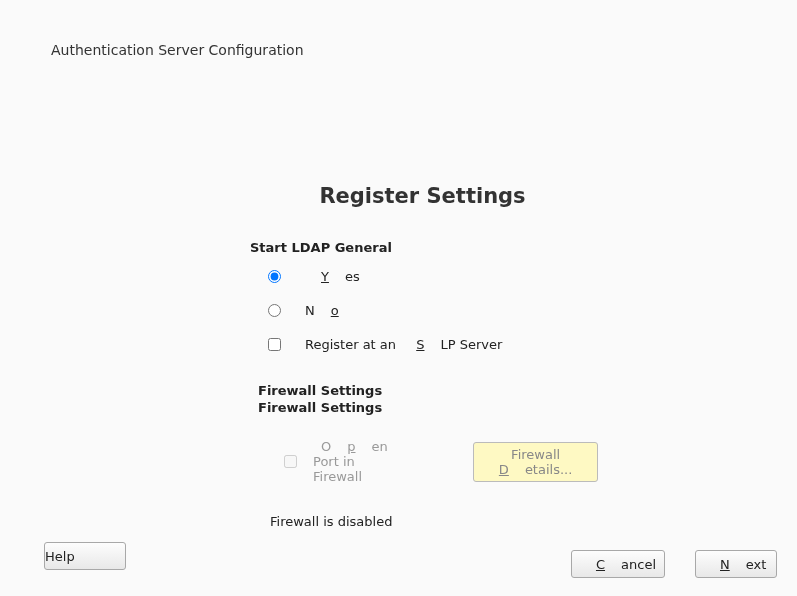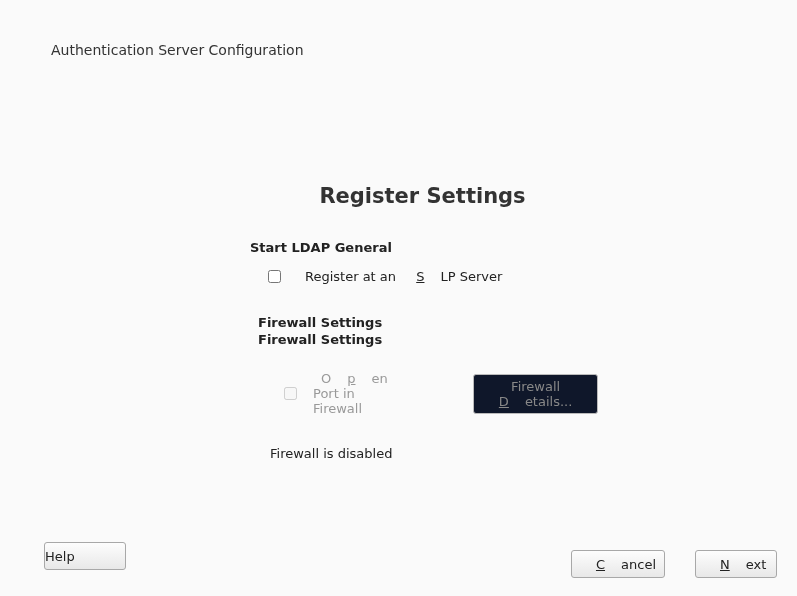--- a/index.html
+++ b/index.html
@@ -79,21 +79,21 @@
       margin-top: 4px;
       gap: 40px;
     }
     .firewall-row .check-row {
       height: auto;
     }
     .disabled-text {
       color: #888;
     }
     .btn-inline {
-      background: #0f172a;
+      background: #fef9c3;
       border: 1px solid #bbb;
       border-radius: 3px;
       padding: 4px 12px;
       font-size: 13px;
       color: #888;
       cursor: default;
       font-family: inherit;
     }
     .status-text {
       margin-left: 20px;
@@ -133,20 +133,28 @@
 <body>
 
 <div class="page-title">Authentication Server Configuration</div>
 
 <div class="main-heading">Register Settings</div>
 
 <div class="content">
 
   <div class="section-label">Start LDAP General</div>
   <div class="radio-group">
+    <div class="radio-row">
+      <input type="radio" name="ldap" checked="" style="">
+      <label><span></span><span class="mnemonic">Y</span><span>es</span></label>
+    </div>
+    <div class="radio-row">
+      <input type="radio" name="ldap" style="">
+      <label><span>N</span><span class="mnemonic">o</span><span></span></label>
+    </div>
     <div class="check-row">
       <input type="checkbox" style="">
       <label><span>Register at an </span><span class="mnemonic">S</span><span>LP Server</span></label>
     </div>
   </div>
 
   <div class="firewall-outer">
     <div class="section-label">Firewall Settings</div>
     <div class="firewall-inner-label">Firewall Settings</div>
     <div class="firewall-row">

